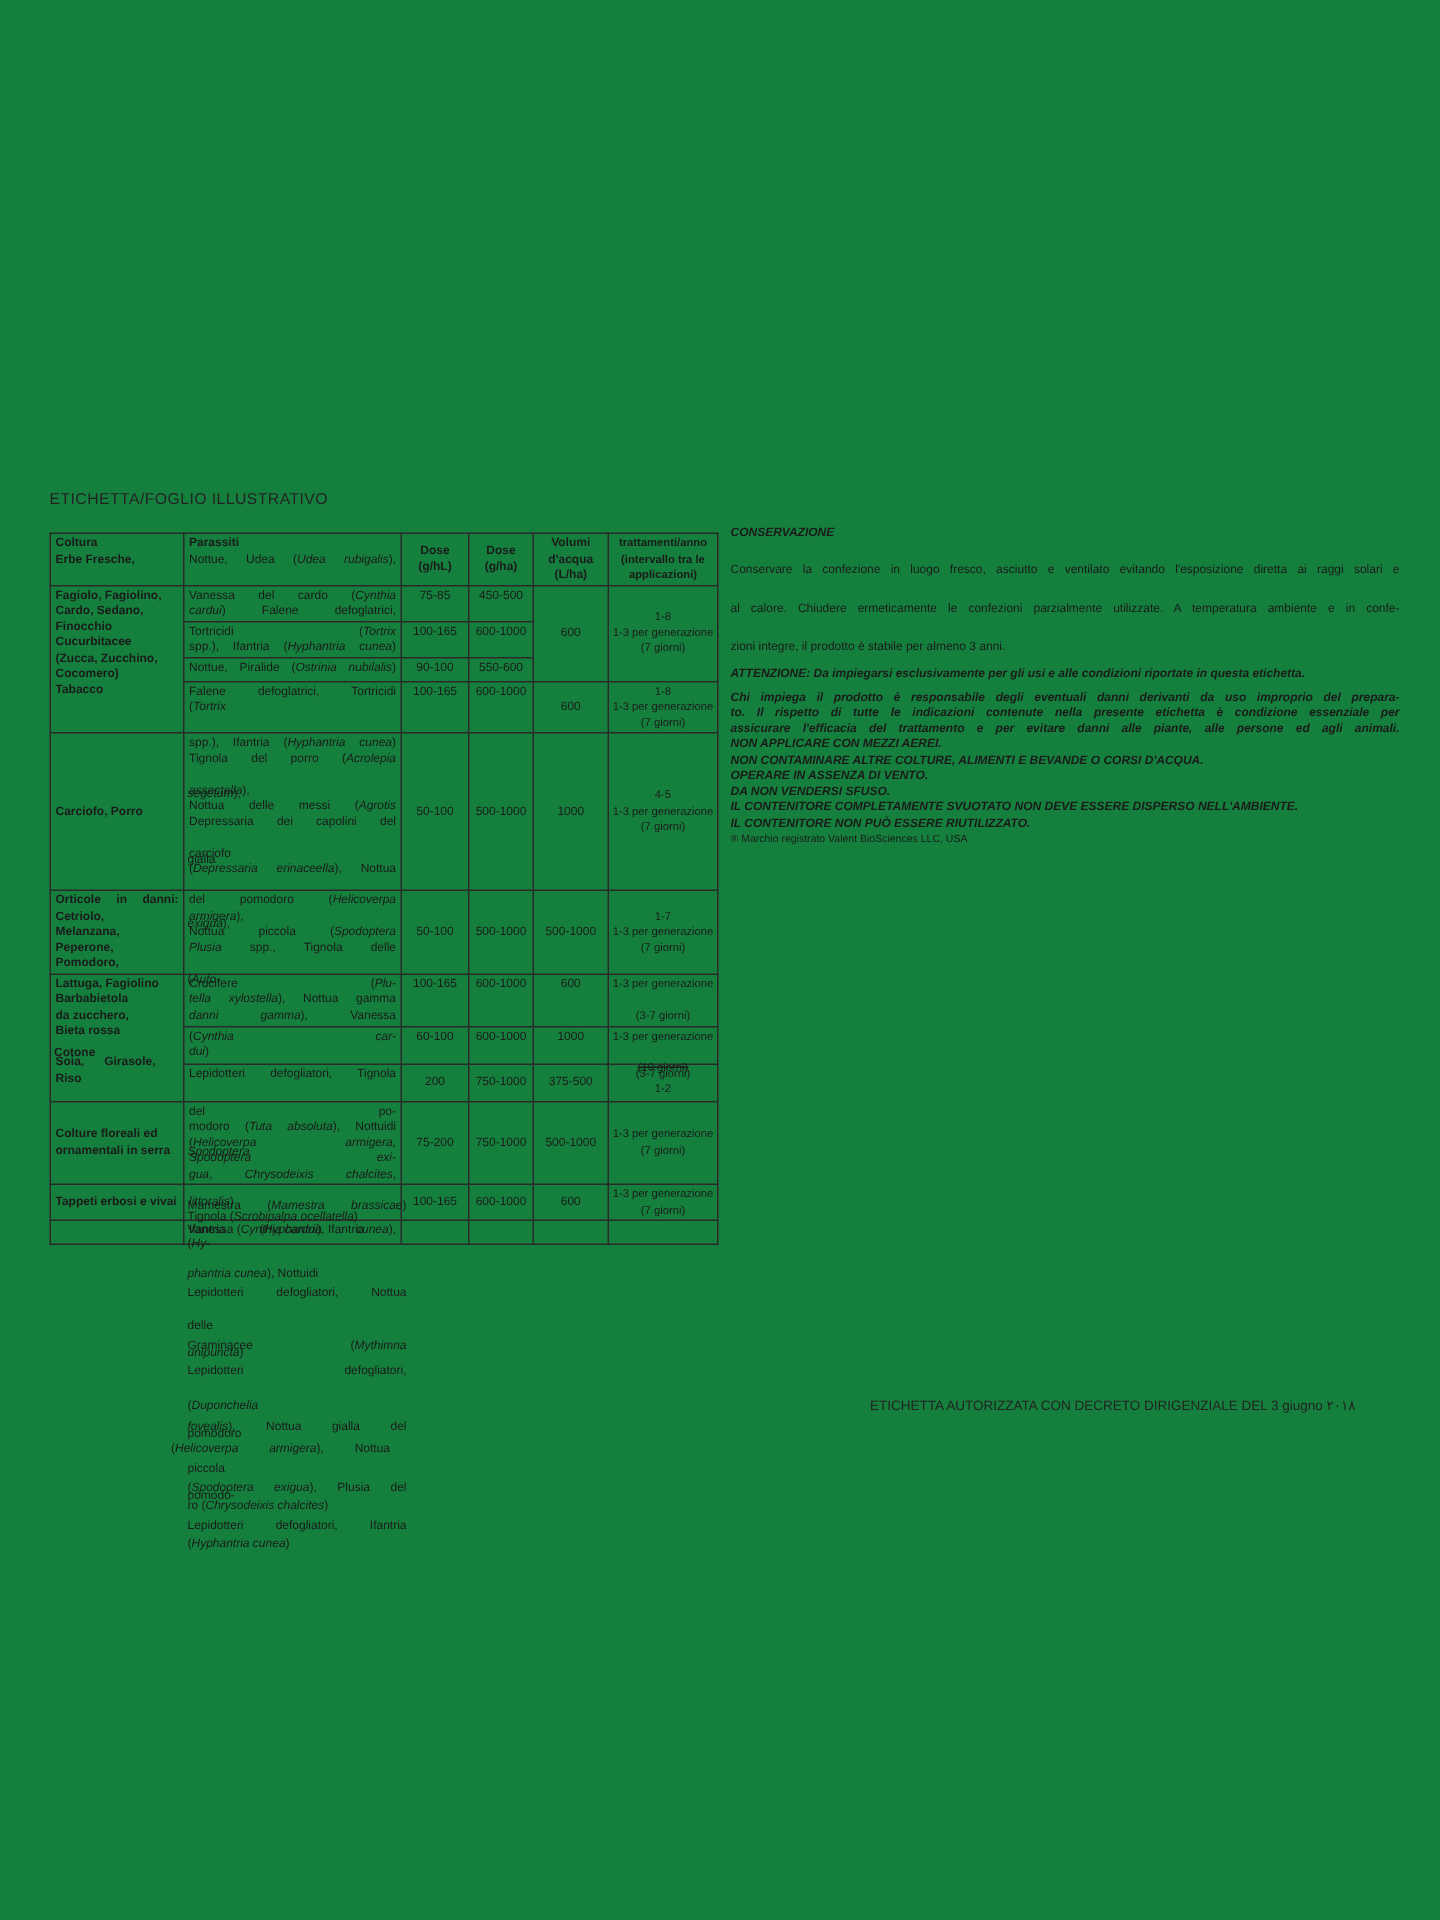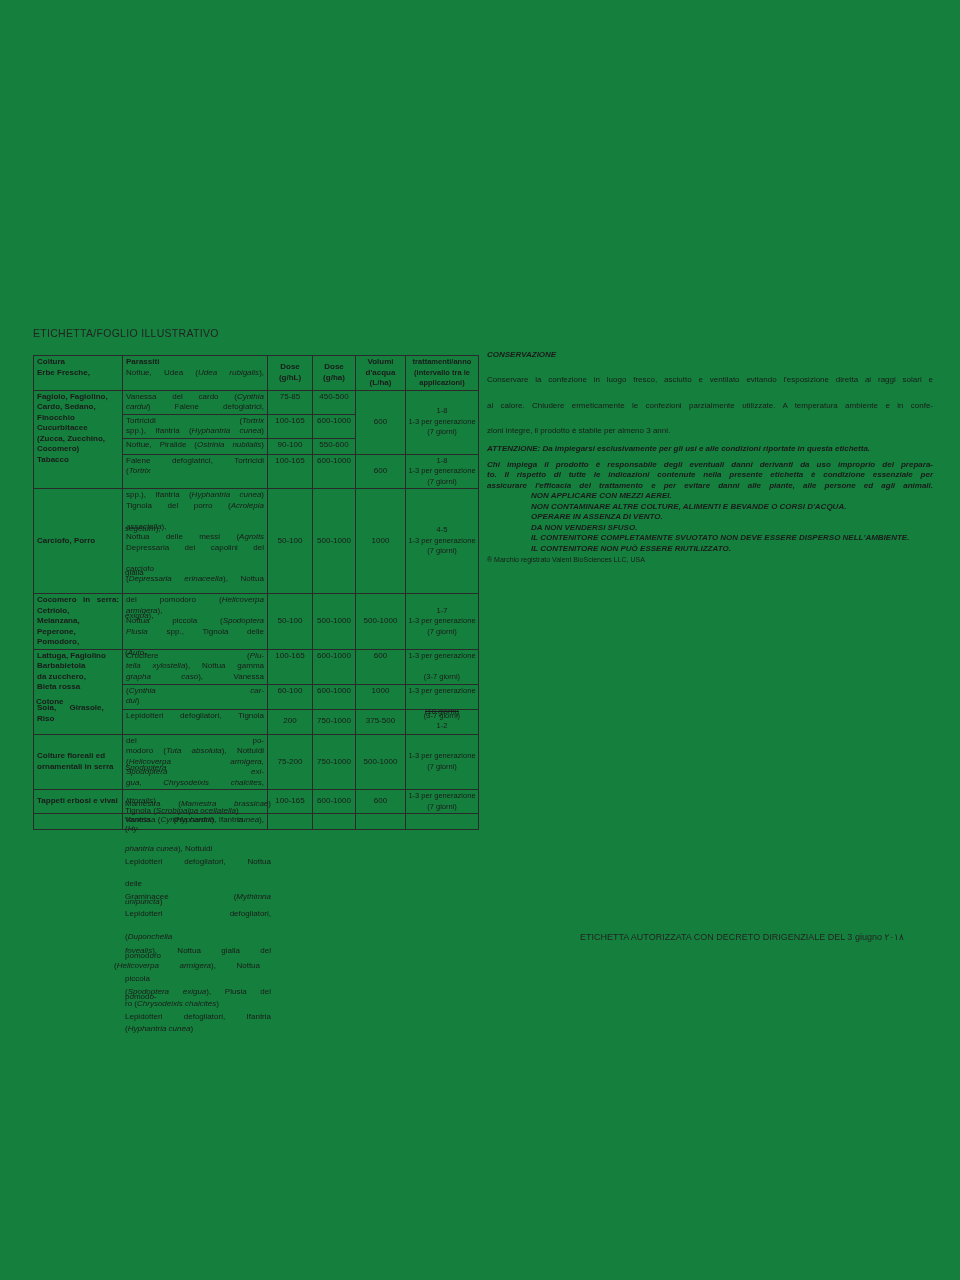--- a/index.html
+++ b/index.html
@@ -39,21 +39,21 @@
 
   
   .rcol{left:487px;top:350px;width:446px;font-size:8px;line-height:10px;}
   .rtitle{font-weight:bold;font-style:italic;}
   .para{margin-top:4px;}
   .para .ln{text-align:justify;text-align-last:justify;margin-top:15px;}
   .para .ln:last-child{text-align-last:left;}
   .attn{font-weight:bold;font-style:italic;margin-top:7px;}
   .chi{font-weight:bold;font-style:italic;margin-top:6px;}
   .chi .ln{text-align:justify;text-align-last:justify;}
-  .warn{font-weight:bold;font-style:italic;margin-left:44px;}
+  .warn{font-weight:bold;font-style:italic;}
   .warn .ln{white-space:nowrap;}
   .marchio{font-size:7px;margin-top:1px;}
   .footer{left:580px;top:932px;font-size:9px;color:#222;}
 </style>
 </head>
 <body>
 
 <div class="page">
 
   <div class="abs doctitle">ETICHETTA/FOGLIO ILLUSTRATIVO</div>
@@ -172,21 +172,21 @@
         <td class="num mid">1000</td>
         <td class="tratt mid">
               <div class="ln">4-5</div>
               <div class="ln">1-3 per generazione</div>
               <div class="ln">(7 giorni)</div>
             </td>
       </tr>
 
       <tr style="height:53px">
         <td class="c1b jy">
-              <div class="ln">Cocomero in serra:</div>
+              <div class="ln">Orticole in danni:</div>
               <div class="ln">Cetriolo,</div>
               <div class="ln">Melanzana,</div>
               <div class="ln">Peperone,</div>
               <div class="ln">Pomodoro,</div>
             </td>
         <td class="jy">
               <div class="ln">del pomodoro (<span class="i">Helicoverpa</span></div>
               <div class="ln"><span class="i">armigera</span>),</div>
               <div class="ln">Nottua piccola (<span class="i">Spodoptera</span></div>
               <div class="ln"><span class="i">Plusia</span> spp., Tignola delle</div>
@@ -207,21 +207,21 @@
               <div class="ln">Barbabietola</div>
               <div class="ln">da zucchero,</div>
               <div class="ln">Bieta rossa</div>
               <div class="ln">&nbsp;</div>
               <div class="ln">Soia,      Girasole,</div>
               <div class="ln">Riso</div>
             </td>
         <td class="jy">
               <div class="ln">Crucifere (<span class="i">Plu-</span></div>
               <div class="ln"><span class="i">tella xylostella</span>), Nottua gamma</div>
-              <div class="ln"><span class="i">grapha caso</span>), Vanessa</div>
+              <div class="ln"><span class="i">danni gamma</span>), Vanessa</div>
             </td>
         <td class="num">100-165</td>
         <td class="num">600-1000</td>
         <td class="num">600</td>
         <td class="tratt">
               <div class="ln">1-3 per generazione</div>
               <div class="ln">&nbsp;</div>
               <div class="ln">(3-7 giorni)</div>
             </td>
       </tr>

